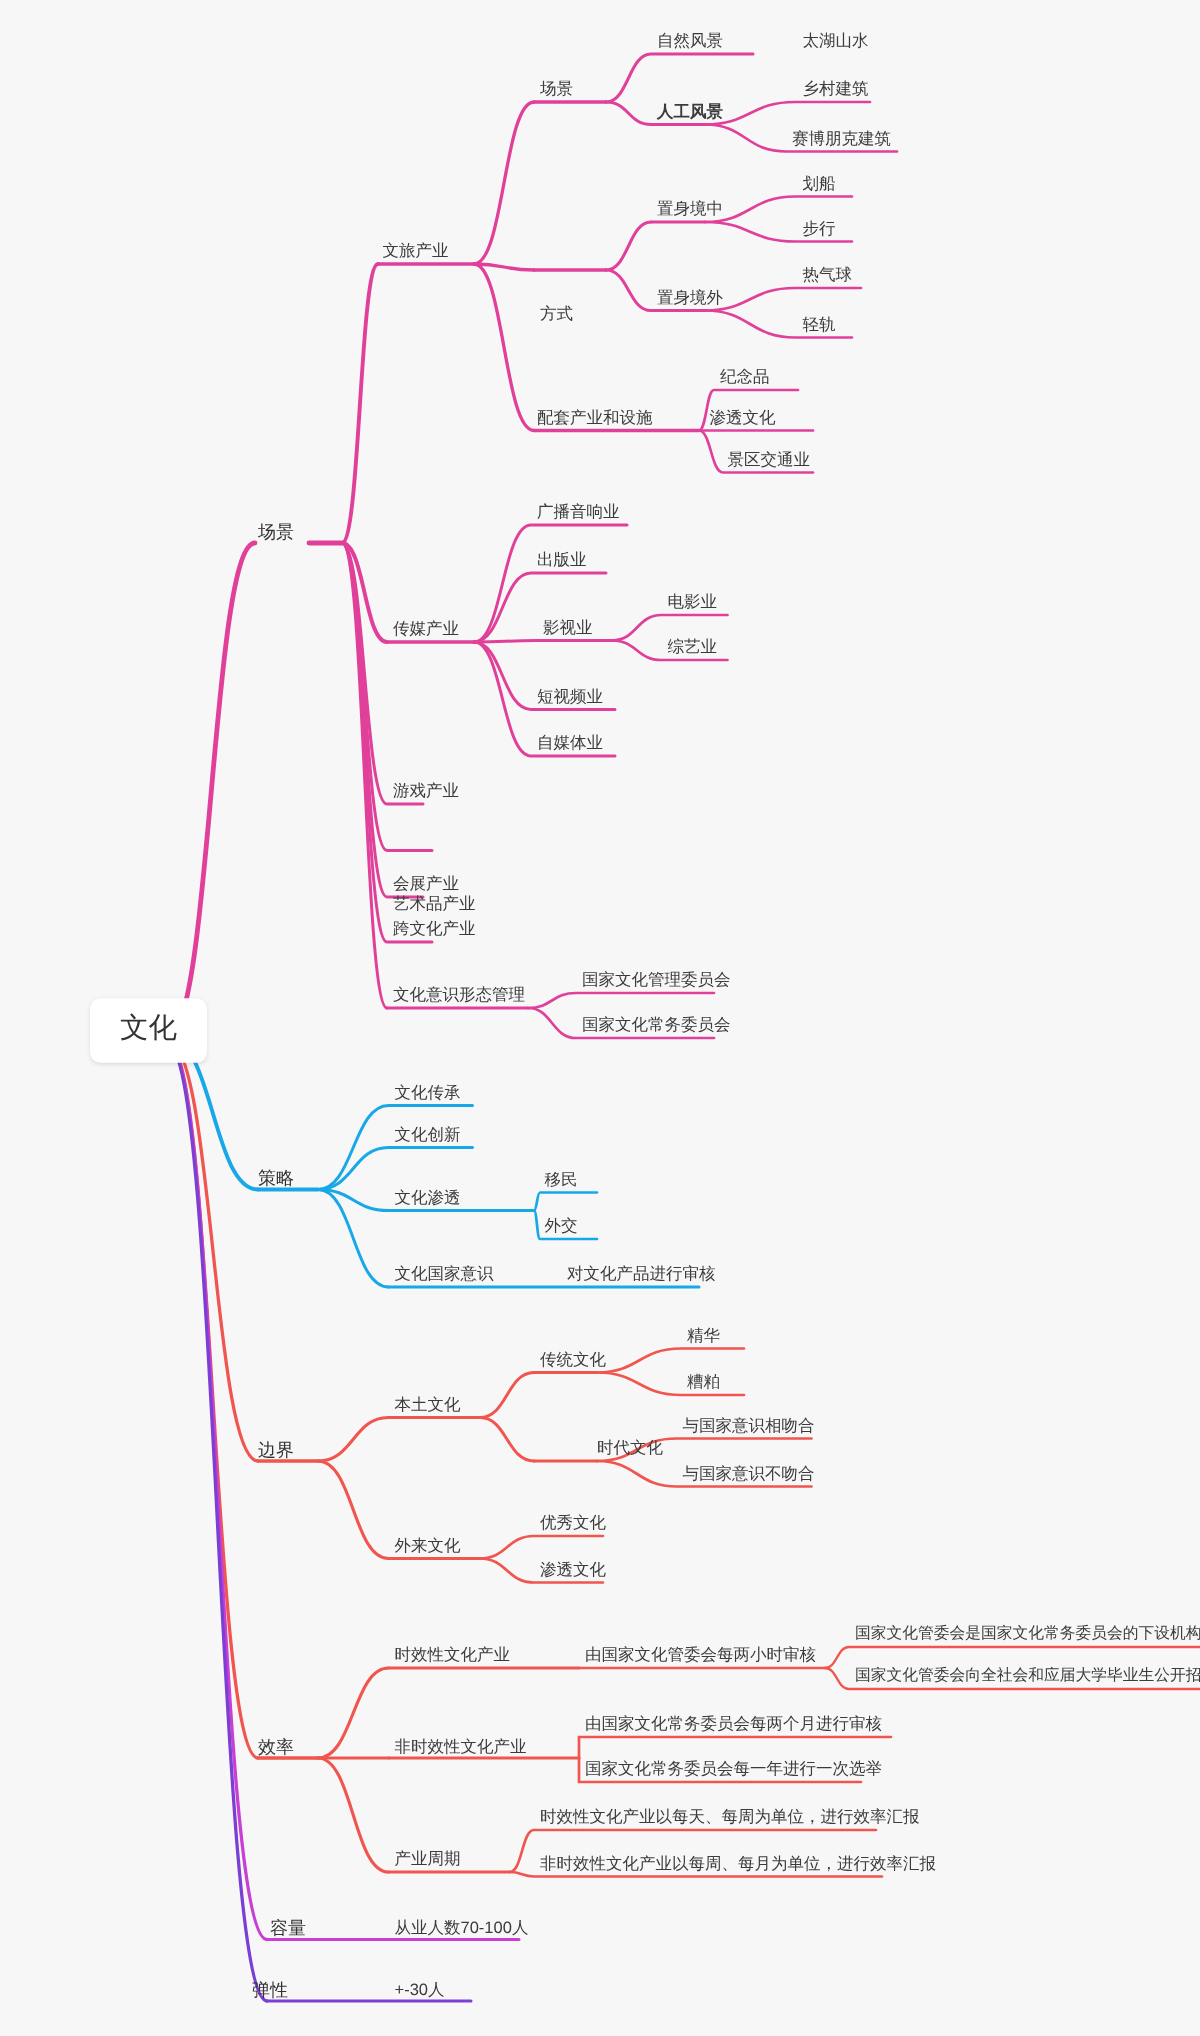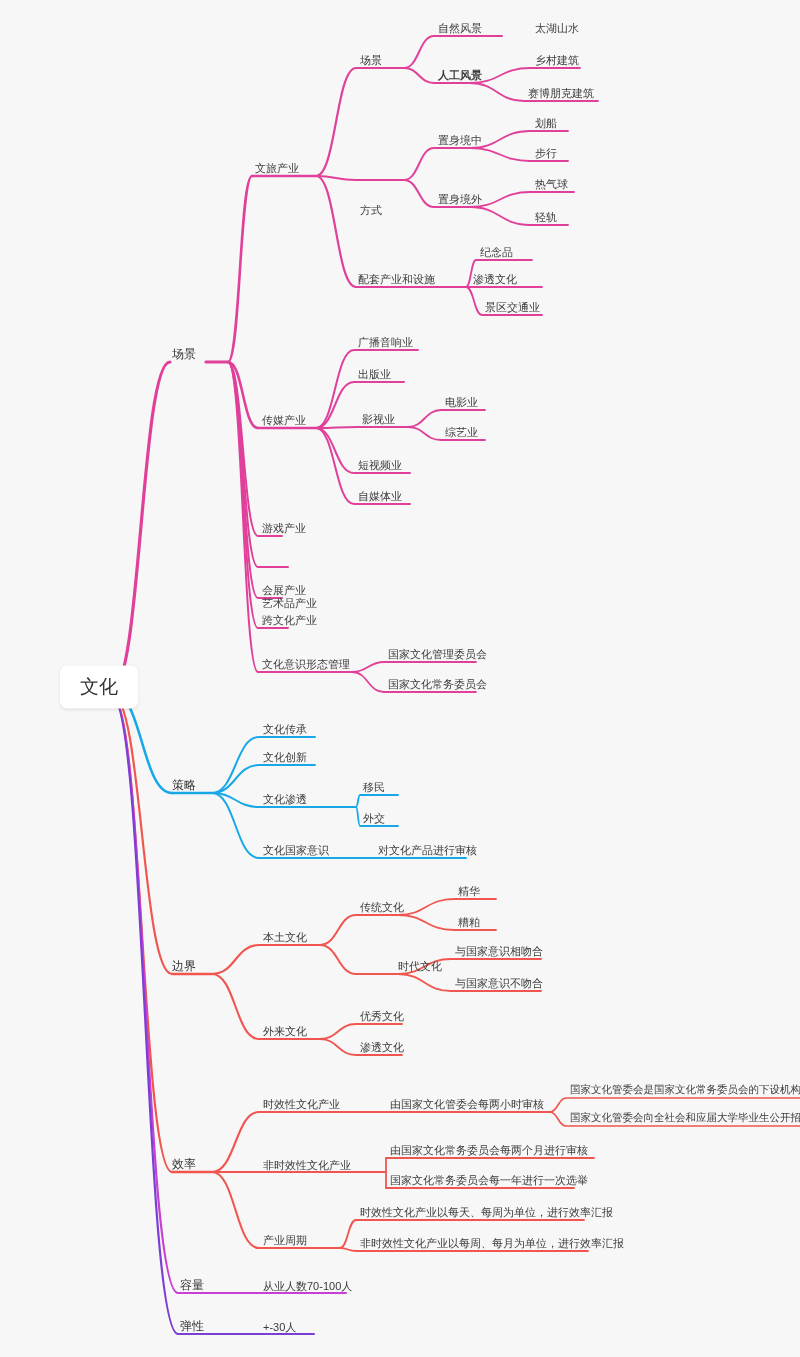--- a/index.html
+++ b/index.html
@@ -169,16 +169,16 @@
       <div class="node small" style="left: 570px; top: 1090px;">国家文化管委会是国家文化常务委员会的下设机构</div>
       <div class="node small" style="left: 570px; top: 1118px;">国家文化管委会向全社会和应届大学毕业生公开招募</div>
       <div class="node " style="left: 263px; top: 1165px;">非时效性文化产业</div>
       <div class="node " style="left: 390px; top: 1150px;">由国家文化常务委员会每两个月进行审核</div>
       <div class="node " style="left: 390px; top: 1180px;">国家文化常务委员会每一年进行一次选举</div>
       <div class="node " style="left: 263px; top: 1240px;">产业周期</div>
       <div class="node " style="left: 360px; top: 1212px;">时效性文化产业以每天、每周为单位，进行效率汇报</div>
       <div class="node " style="left: 360px; top: 1243px;">非时效性文化产业以每周、每月为单位，进行效率汇报</div>
       <div class="node lvl1" style="left: 180px; top: 1286px;">容量</div>
       <div class="node " style="left: 263px; top: 1286px;">从业人数70-100人</div>
-      <div class="node lvl1" style="left: 180px; top: 1327px;">弹性</div>
+      <div class="node lvl1" style="left: 168px; top: 1327px;">弹性</div>
       <div class="node " style="left: 263px; top: 1327px;">+-30人</div>
     </div>
 </div>
 
 </body></html>

